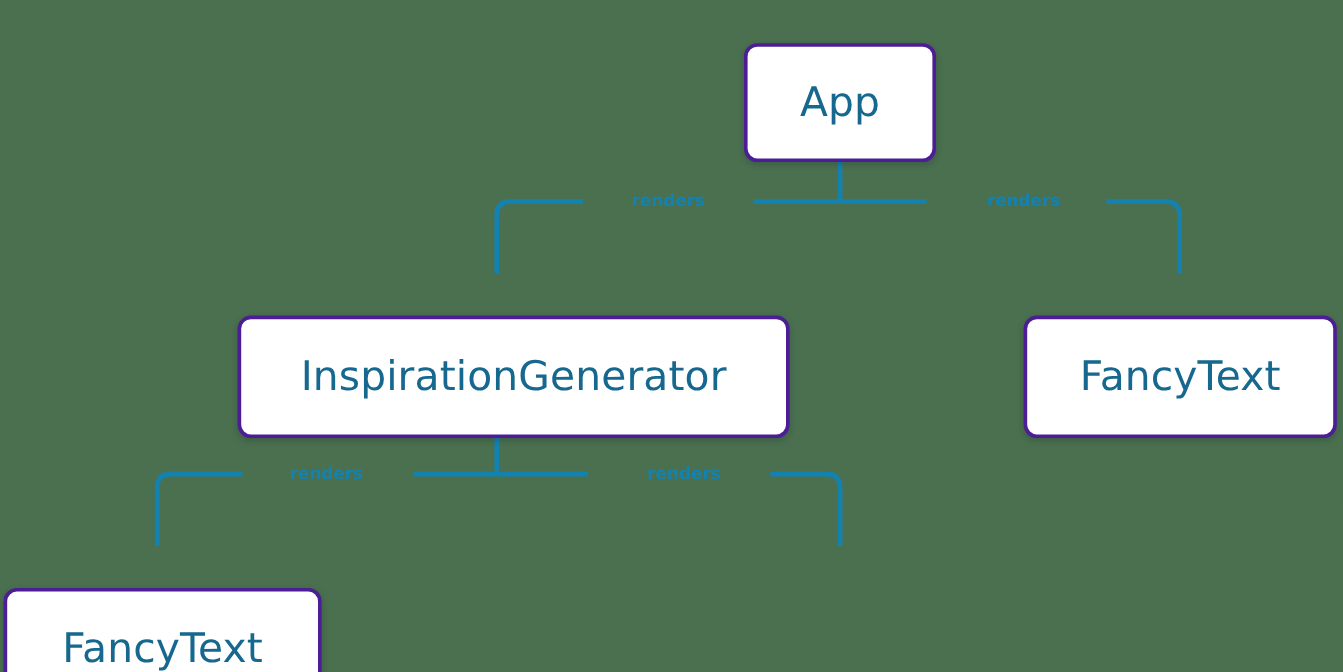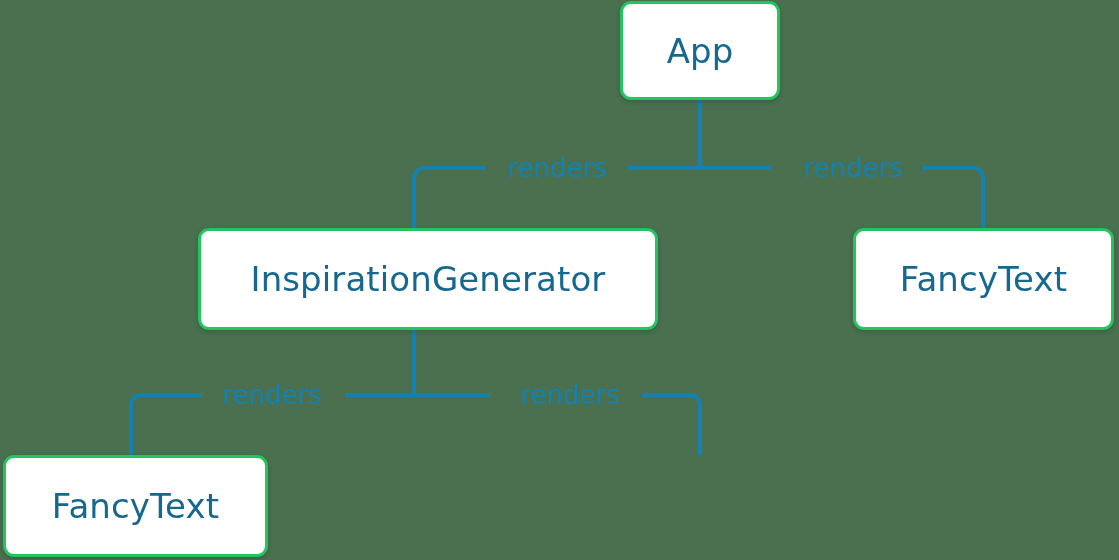--- a/index.html
+++ b/index.html
@@ -24,40 +24,41 @@
     left: 0;
     top: 0;
     width: 1119px;
     height: 560px;
     pointer-events: none;
   }
   .node {
     position: absolute;
     box-sizing: border-box;
     background: #ffffff;
-    border: 3px solid #22c55e;
+    border: 3px solid #4c1d95;
     border-radius: 11px;
     display: flex;
     align-items: center;
     justify-content: center;
     box-shadow: 0 2px 5px rgba(0,0,0,0.17);
+    margin-top: 35px;
   }
   .node-label {
     color: #16688f;
     font-size: 34px;
     font-weight: 400;
     letter-spacing: 0.1px;
     white-space: nowrap;
     line-height: 1;
   }
   .edge-label {
     position: absolute;
     color: #1382b0;
-    font-size: 26px;
-    font-weight: 400;
+    font-size: 14px;
+    font-weight: 700;
     white-space: nowrap;
     line-height: 1;
     transform: translate(-50%, -50%);
   }
   
   #node-app            { left: 620px;  top: 1px;   width: 160px; height: 99px; }
   #node-inspiration    { left: 198px;  top: 228px; width: 460px; height: 102px; text-align: center; }
   #node-fancytext-right{ left: 853px;  top: 228px; width: 261px; height: 102px; }
   #node-fancytext-left { left: 3px;    top: 455px; width: 265px; height: 102px; }
   #node-copyright      { left: 568px;  top: 455px; width: 264px; height: 102px; }

